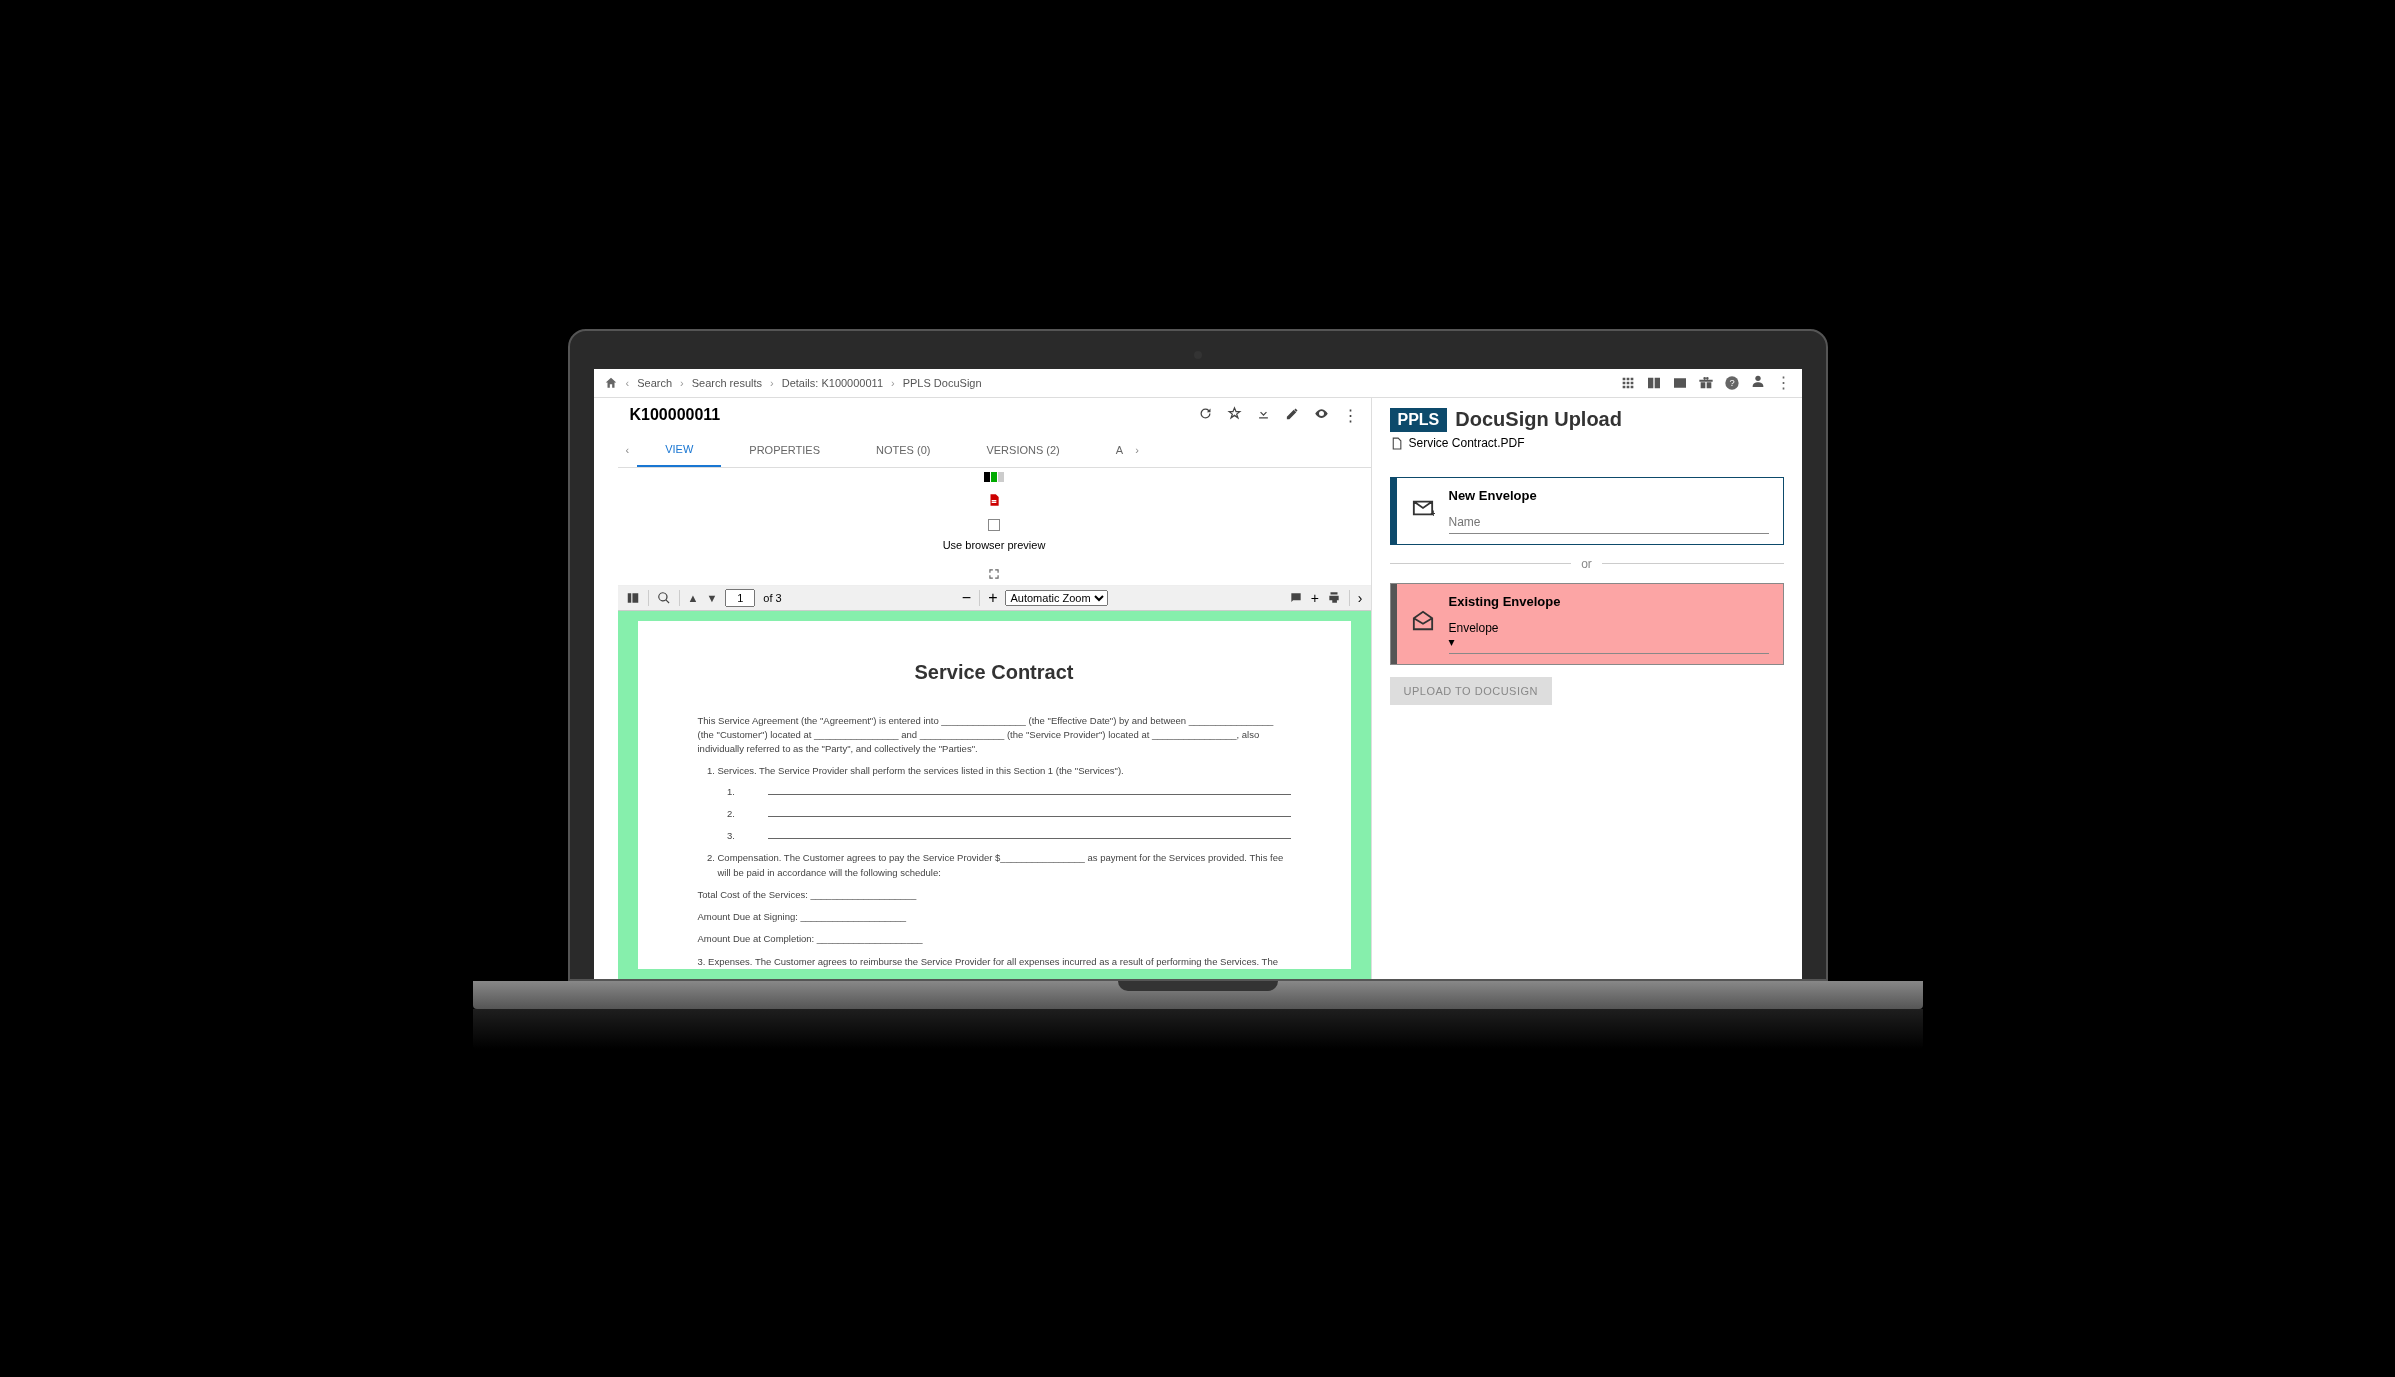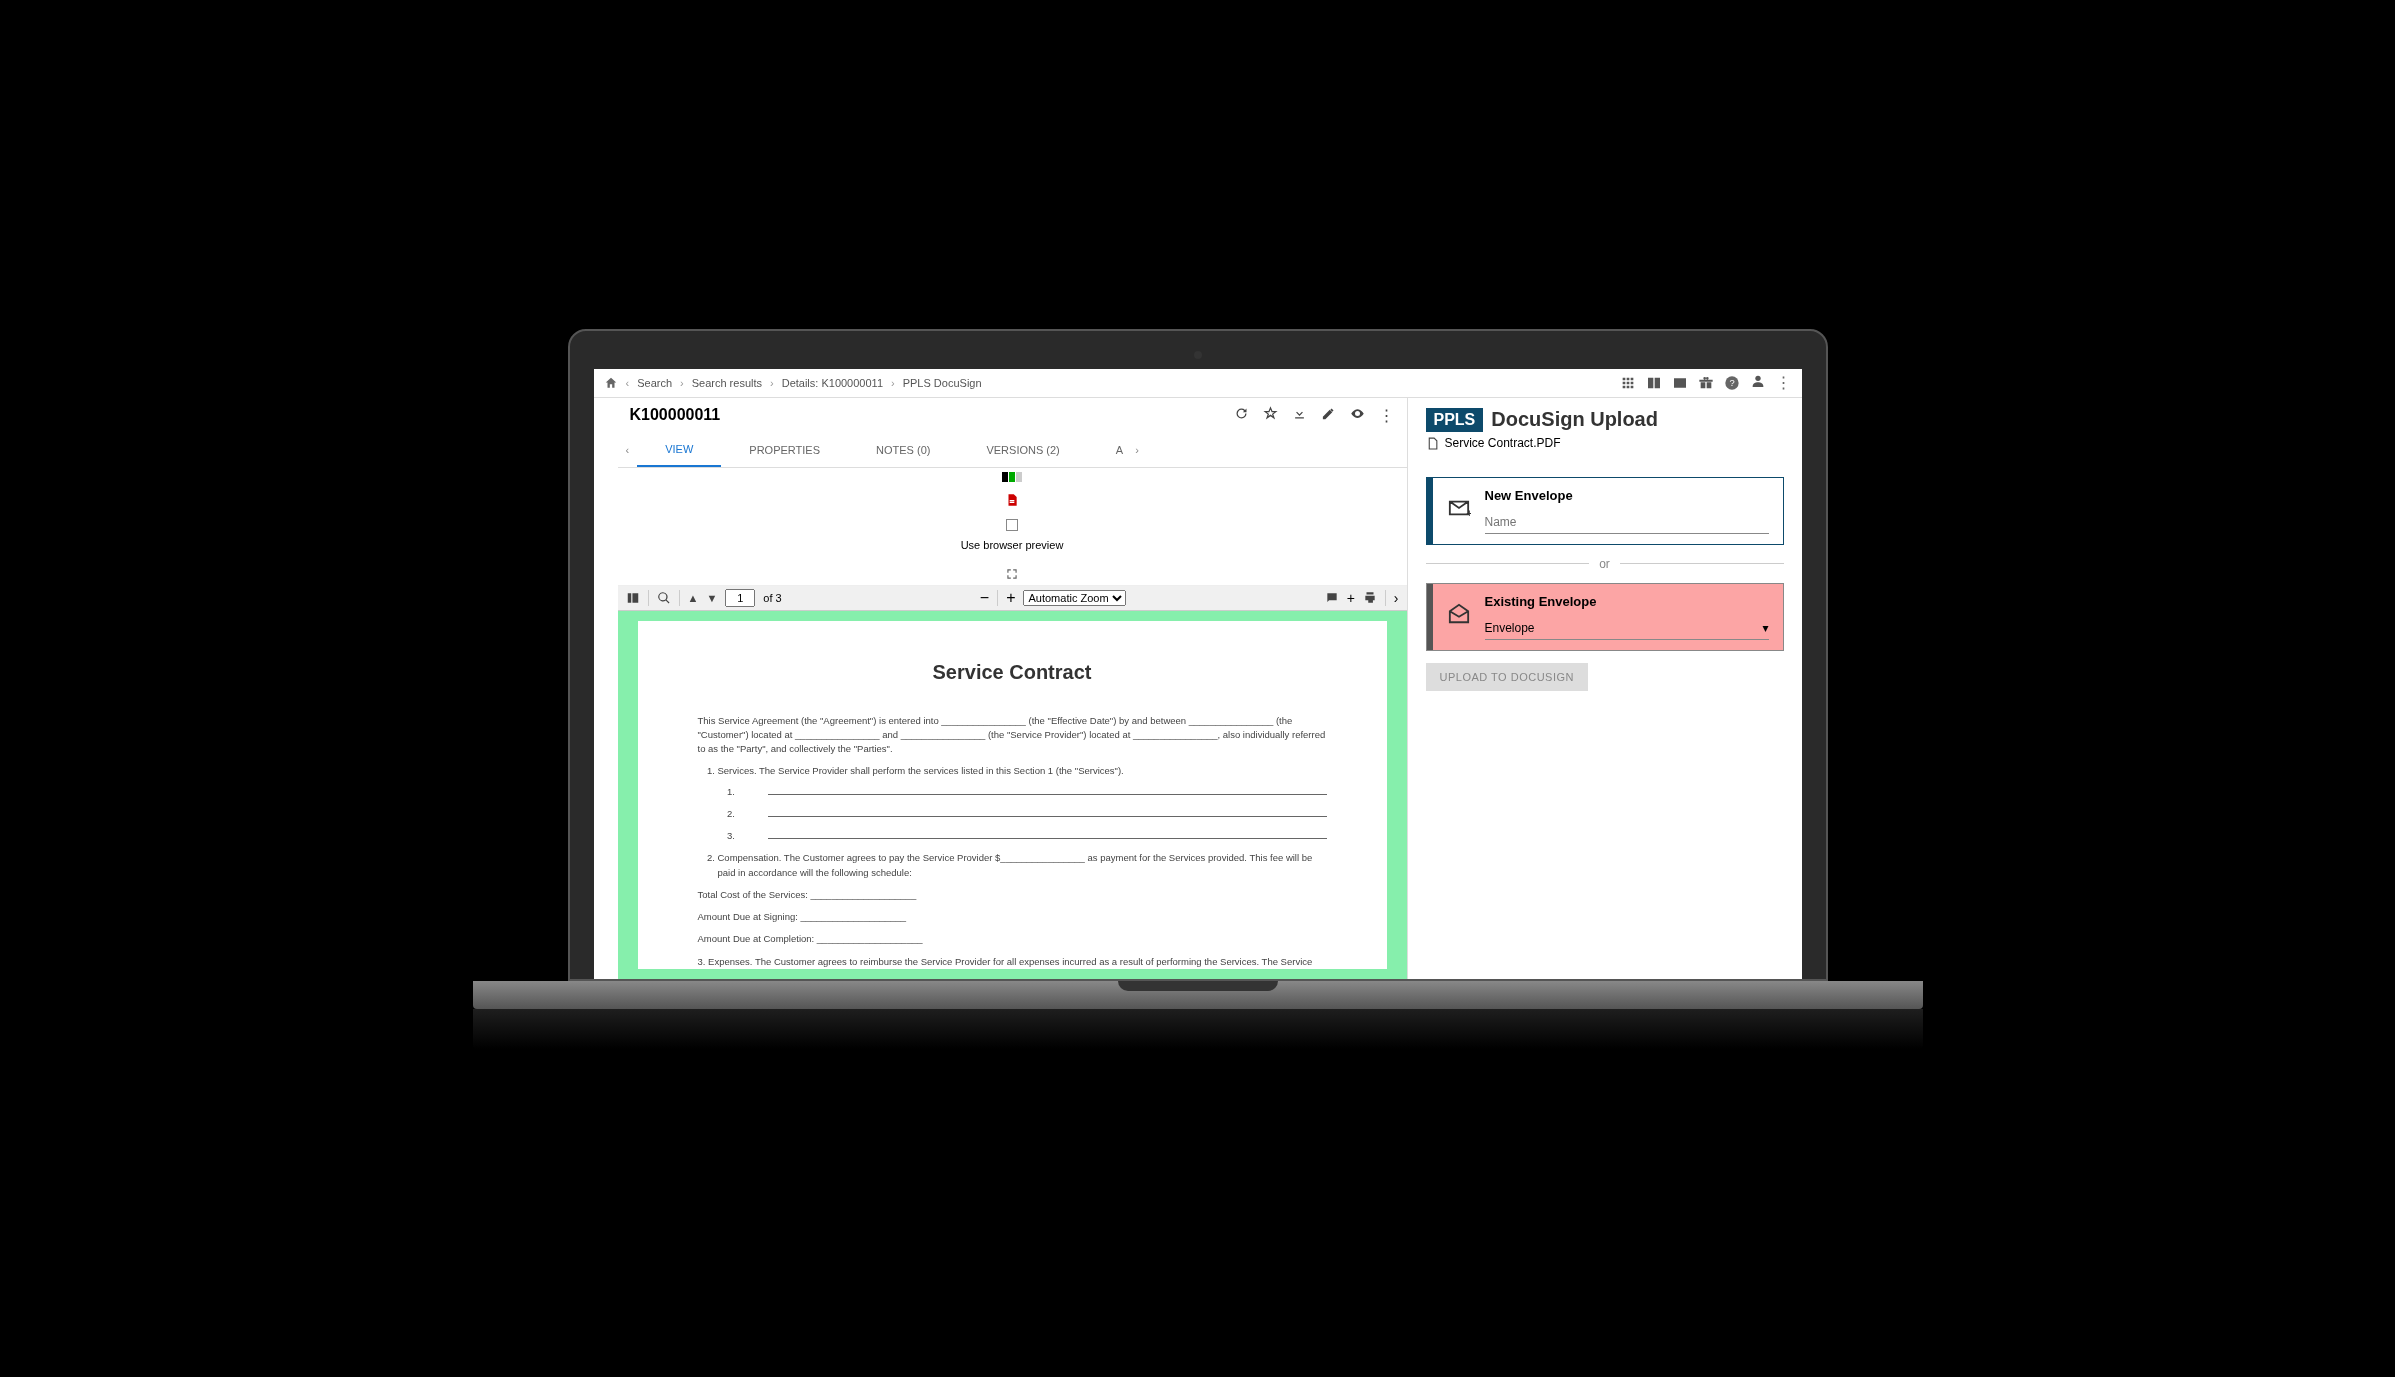--- a/index.html
+++ b/index.html
@@ -45,37 +45,37 @@
 
 .pdf-view { flex: 1; background: #86efac; padding: 10px 20px; overflow: hidden; }
 .pdf-page { background: #fff; height: 100%; padding: 40px 60px 10px; overflow: hidden; font-size: 10px; color: #444; }
 .pdf-page h1 { text-align: center; font-size: 20px; margin-bottom: 30px; color: #333; }
 .pdf-body { font-size: 9.5px; line-height: 1.5; }
 .pdf-body p { margin-bottom: 8px; }
 .pdf-body ol { margin-left: 20px; margin-bottom: 8px; }
 .pdf-body ol li { margin-bottom: 8px; }
 .long-blank { border-bottom: 1px solid #666; display: block; margin: 4px 0 4px 30px; height: 10px; }
 
-.right-pane { width: 394px; padding: 10px 18px; }
+.right-pane { width: 430px; padding: 10px 18px; }
 .ppls-header { display: flex; align-items: center; gap: 8px; margin-bottom: 4px; }
 .ppls-badge { background: #0d4a6b; color: #fff; font-weight: bold; padding: 3px 8px; font-size: 16px; }
 .ppls-title { font-size: 20px; font-weight: bold; color: #333; }
 .file-line { display: flex; align-items: center; gap: 6px; font-size: 12px; margin-bottom: 26px; }
 
 .env-box { border: 1px solid #888; display: flex; margin-bottom: 12px; }
 .env-box.new { border-color: #0d4a6b; }
 .env-stripe { width: 6px; background: #0d4a6b; }
 .env-box.exist { background: #fca5a5; }
 .env-box.exist .env-stripe { background: #555; }
 .env-content { flex: 1; padding: 10px 14px; display: flex; align-items: center; gap: 14px; }
 .env-icon { font-size: 22px; }
 .env-fields { flex: 1; }
 .env-label { font-size: 13px; font-weight: bold; margin-bottom: 8px; }
 .env-input { border: none; border-bottom: 1px solid #888; width: 100%; font-size: 12px; padding: 4px 0; background: transparent; }
-.env-select { display: flex; justify-content: space-between; border-bottom: 1px solid #888; padding: 4px 0; font-size: 12px; }
+.env-select { display: flex; justify-content: space-between; border-bottom: 1px solid #888; padding: 4px 0; font-size: 12px; flex-direction: column; }
 
 .or-divider { display: flex; align-items: center; gap: 10px; font-size: 12px; color: #888; margin: 12px 0; }
 .or-divider .line { flex: 1; height: 1px; background: #ccc; }
 
 .upload-btn { background: #ddd; color: #888; border: none; padding: 8px 14px; font-size: 11px; letter-spacing: 0.5px; cursor: pointer; }
 </style>
 </head>
 <body>
 
 <div class="laptop">

